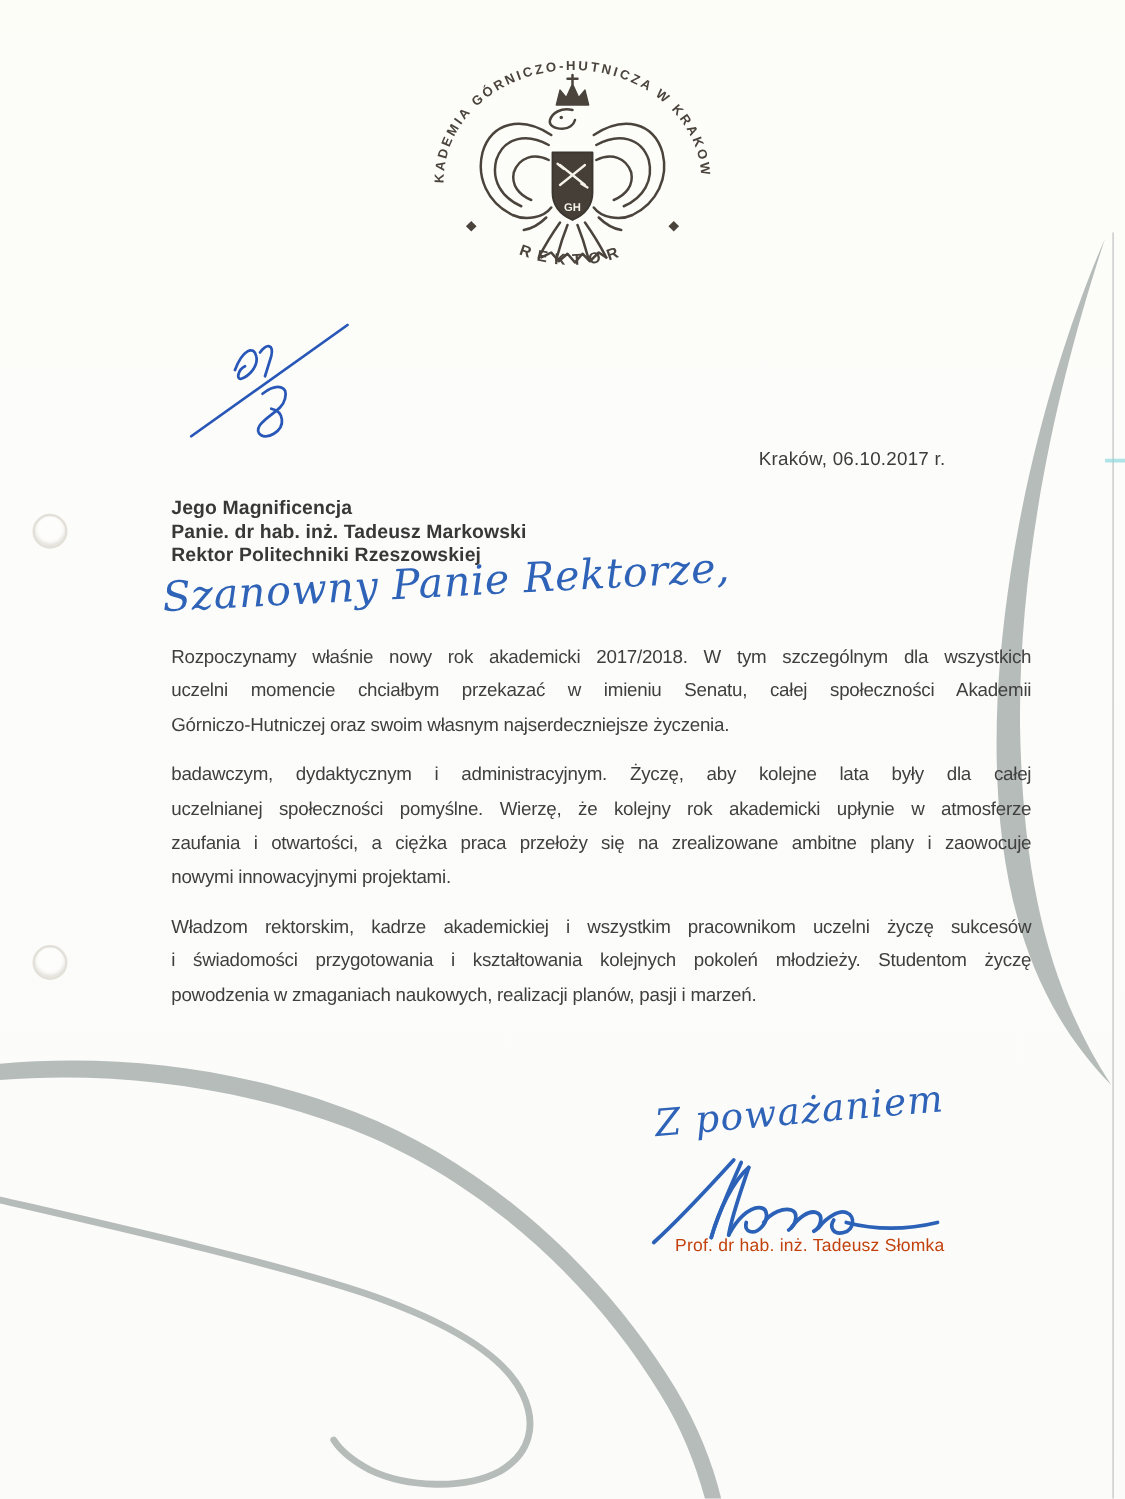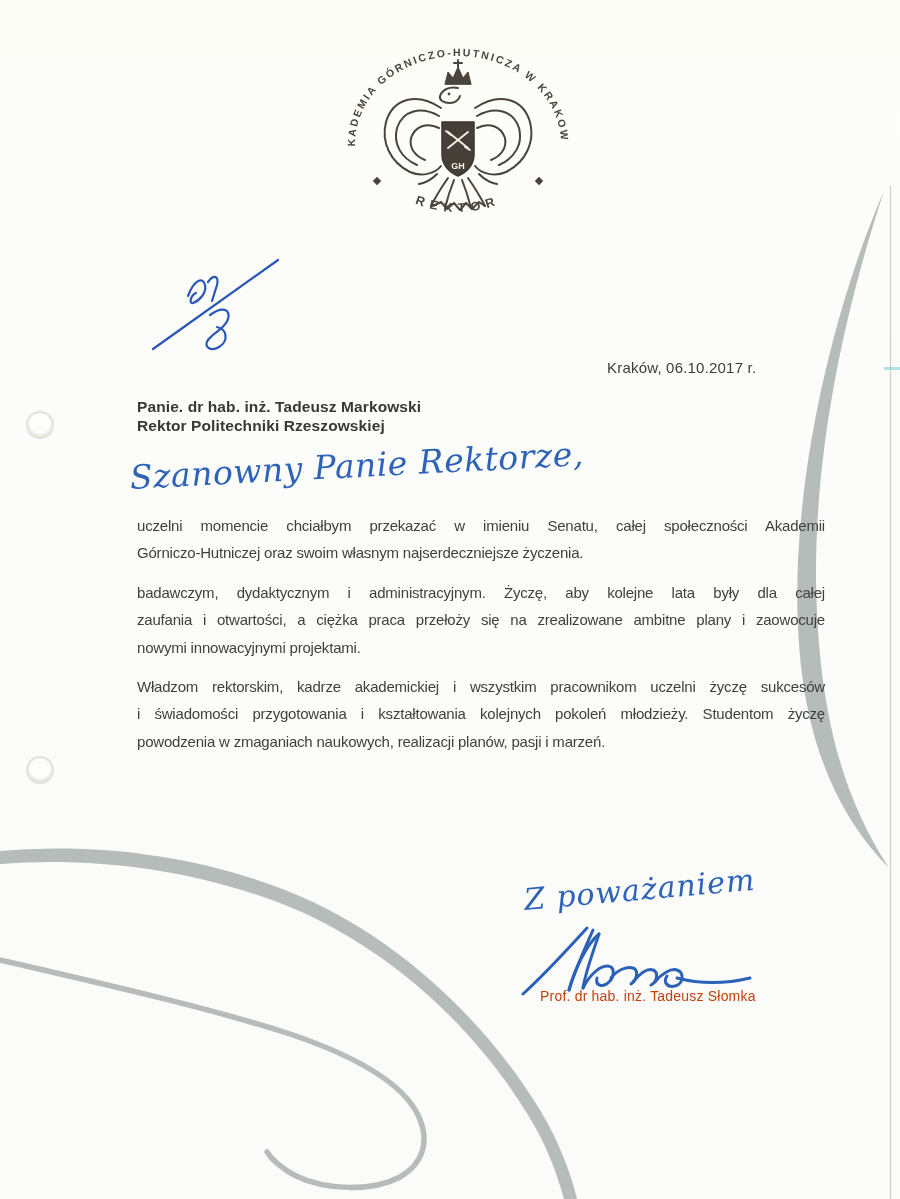--- a/index.html
+++ b/index.html
@@ -124,33 +124,36 @@
     <path d="M40,44 C46,28 55,24 57,33 C59,41 51,49 45,51 C41,52 42,44 48,41"></path>
     <path d="M60,30 C66,22 71,24 69,33 L64,49"></path>
 
     <path d="M62,63 C74,54 83,57 80,67 C78,76 66,80 60,88 C55,95 63,100 71,95 C81,89 79,77 69,75"></path>
   </g>
 </svg>
 
 <div class="abs content date">Kraków, 06.10.2017 r.</div>
 
 <div class="abs content addr">
+  <div>Jego Magnificencja</div>
   <div>Panie. dr hab. inż. Tadeusz Markowski</div>
   <div>Rektor Politechniki Rzeszowskiej</div>
 </div>
 
 <div class="abs content hand salutation">Szanowny Panie Rektorze,</div>
 
 <div class="abs content body-block">
   <div class="para">
+    <div class="jline">Rozpoczynamy właśnie nowy rok akademicki 2017/2018. W tym szczególnym dla wszystkich</div>
     <div class="jline">uczelni momencie chciałbym przekazać w imieniu Senatu, całej społeczności Akademii</div>
     <div class="lastline">Górniczo-Hutniczej oraz swoim własnym najserdeczniejsze życzenia.</div>
   </div>
   <div class="para">
     <div class="jline">badawczym, dydaktycznym i administracyjnym. Życzę, aby kolejne lata były dla całej</div>
+    <div class="jline">uczelnianej społeczności pomyślne. Wierzę, że kolejny rok akademicki upłynie w atmosferze</div>
     <div class="jline">zaufania i otwartości, a ciężka praca przełoży się na zrealizowane ambitne plany i zaowocuje</div>
     <div class="lastline">nowymi innowacyjnymi projektami.</div>
   </div>
   <div class="para">
     <div class="jline">Władzom rektorskim, kadrze akademickiej i wszystkim pracownikom uczelni życzę sukcesów</div>
     <div class="jline">i świadomości przygotowania i kształtowania kolejnych pokoleń młodzieży. Studentom życzę</div>
     <div class="lastline">powodzenia w zmaganiach naukowych, realizacji planów, pasji i marzeń.</div>
   </div>
 </div>
 

